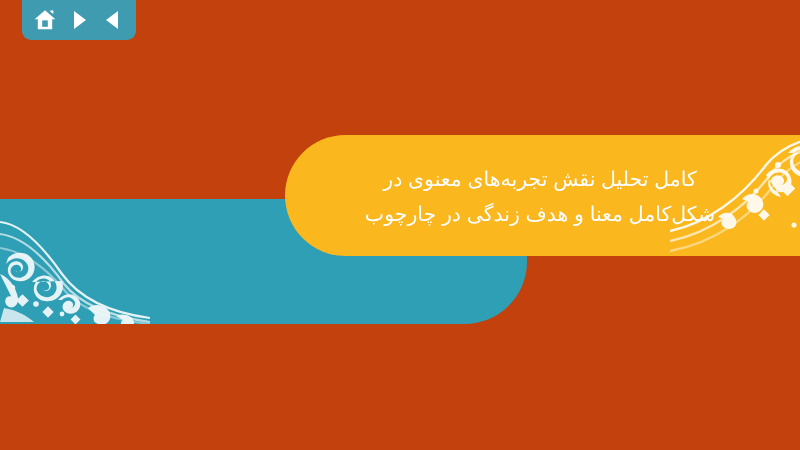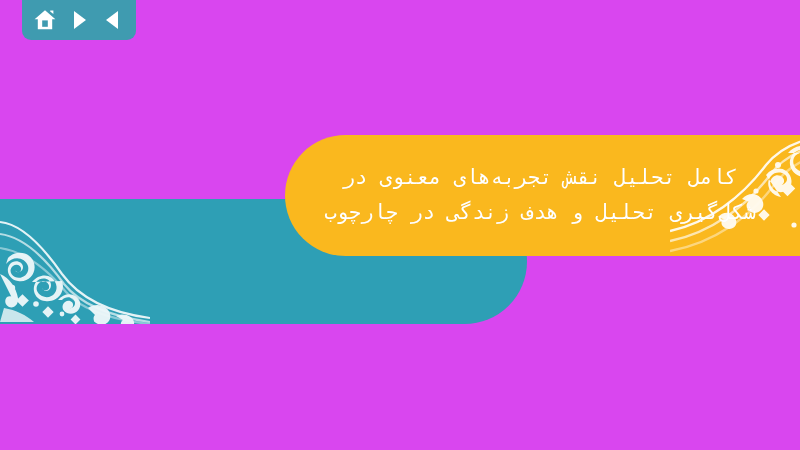--- a/index.html
+++ b/index.html
@@ -5,22 +5,22 @@
   html, body {
     margin: 0;
     padding: 0;
     background: #3f3f3f;
   }
   #stage {
     position: relative;
     width: 800px;
     height: 450px;
     overflow: hidden;
-    background: #d946ef;
-    font-family: Liberation Mono, monospace;
+    background: #c2410c;
+    font-family: Liberation Sans, sans-serif;
   }
 
   
   #navbar {
     position: absolute;
     left: 22px;
     top: -10px;
     width: 114px;
     height: 50px;
     background: #3f9bb0;
@@ -168,21 +168,21 @@
         <circle cx="124" cy="90" r="2.6"></circle>
         <circle cx="168" cy="104" r="2.4"></circle>
         <path d="M166,0 c6,10 9,24 8,36 c-1,6 -8,8 -11,3 c-2,-4 1,-9 5,-8 z"></path>
         <path d="M150,112 c10,-4 18,-2 25,4 l0,5 l-28,0 z" opacity="0.85"></path>
       </g>
     </svg>
   </div>
 
   <div id="title-block">
     <div class="title-line">کامل تحلیل نقش تجربه‌های معنوی در</div>
-    <div class="title-line">شکل‌گیری تحلیل و هدف زندگی در چارچوب</div>
+    <div class="title-line">شکل‌کامل معنا و هدف زندگی در چارچوب</div>
   </div>
 
   <div id="navbar">
     <button class="navbtn" aria-label="back">
       <svg width="22" height="22" viewBox="0 0 22 22">
         <polygon points="16,2 16,20 4,11" fill="#ffffff"></polygon>
       </svg>
     </button>
     <button class="navbtn" aria-label="forward">
       <svg width="22" height="22" viewBox="0 0 22 22">

